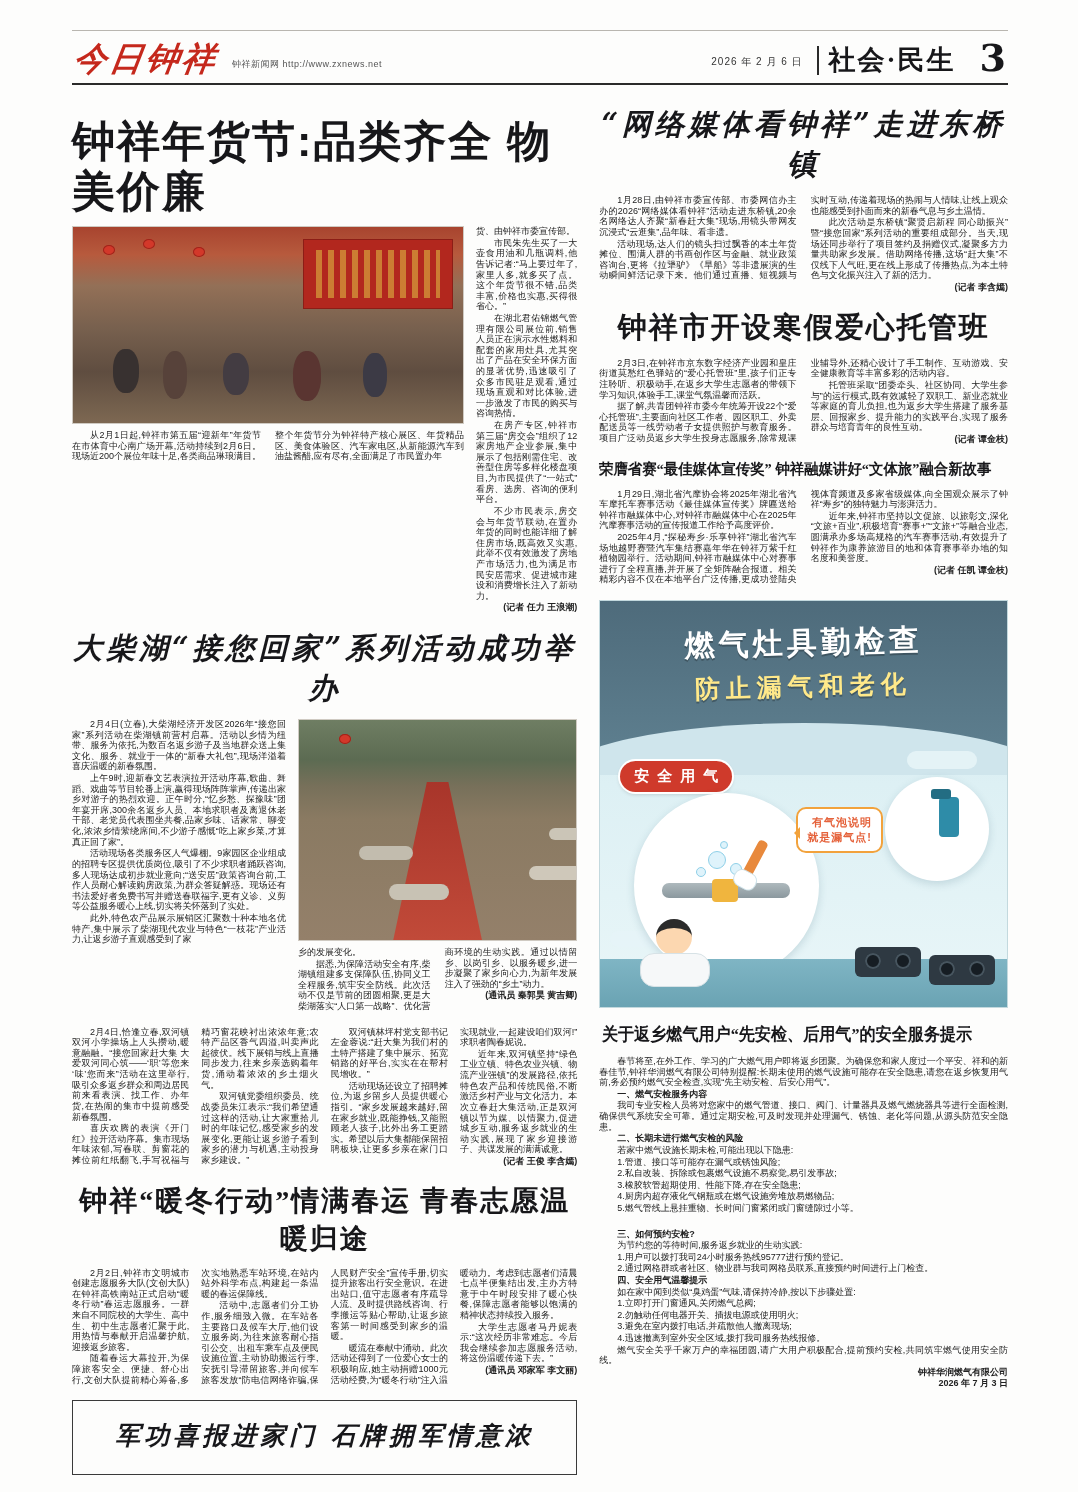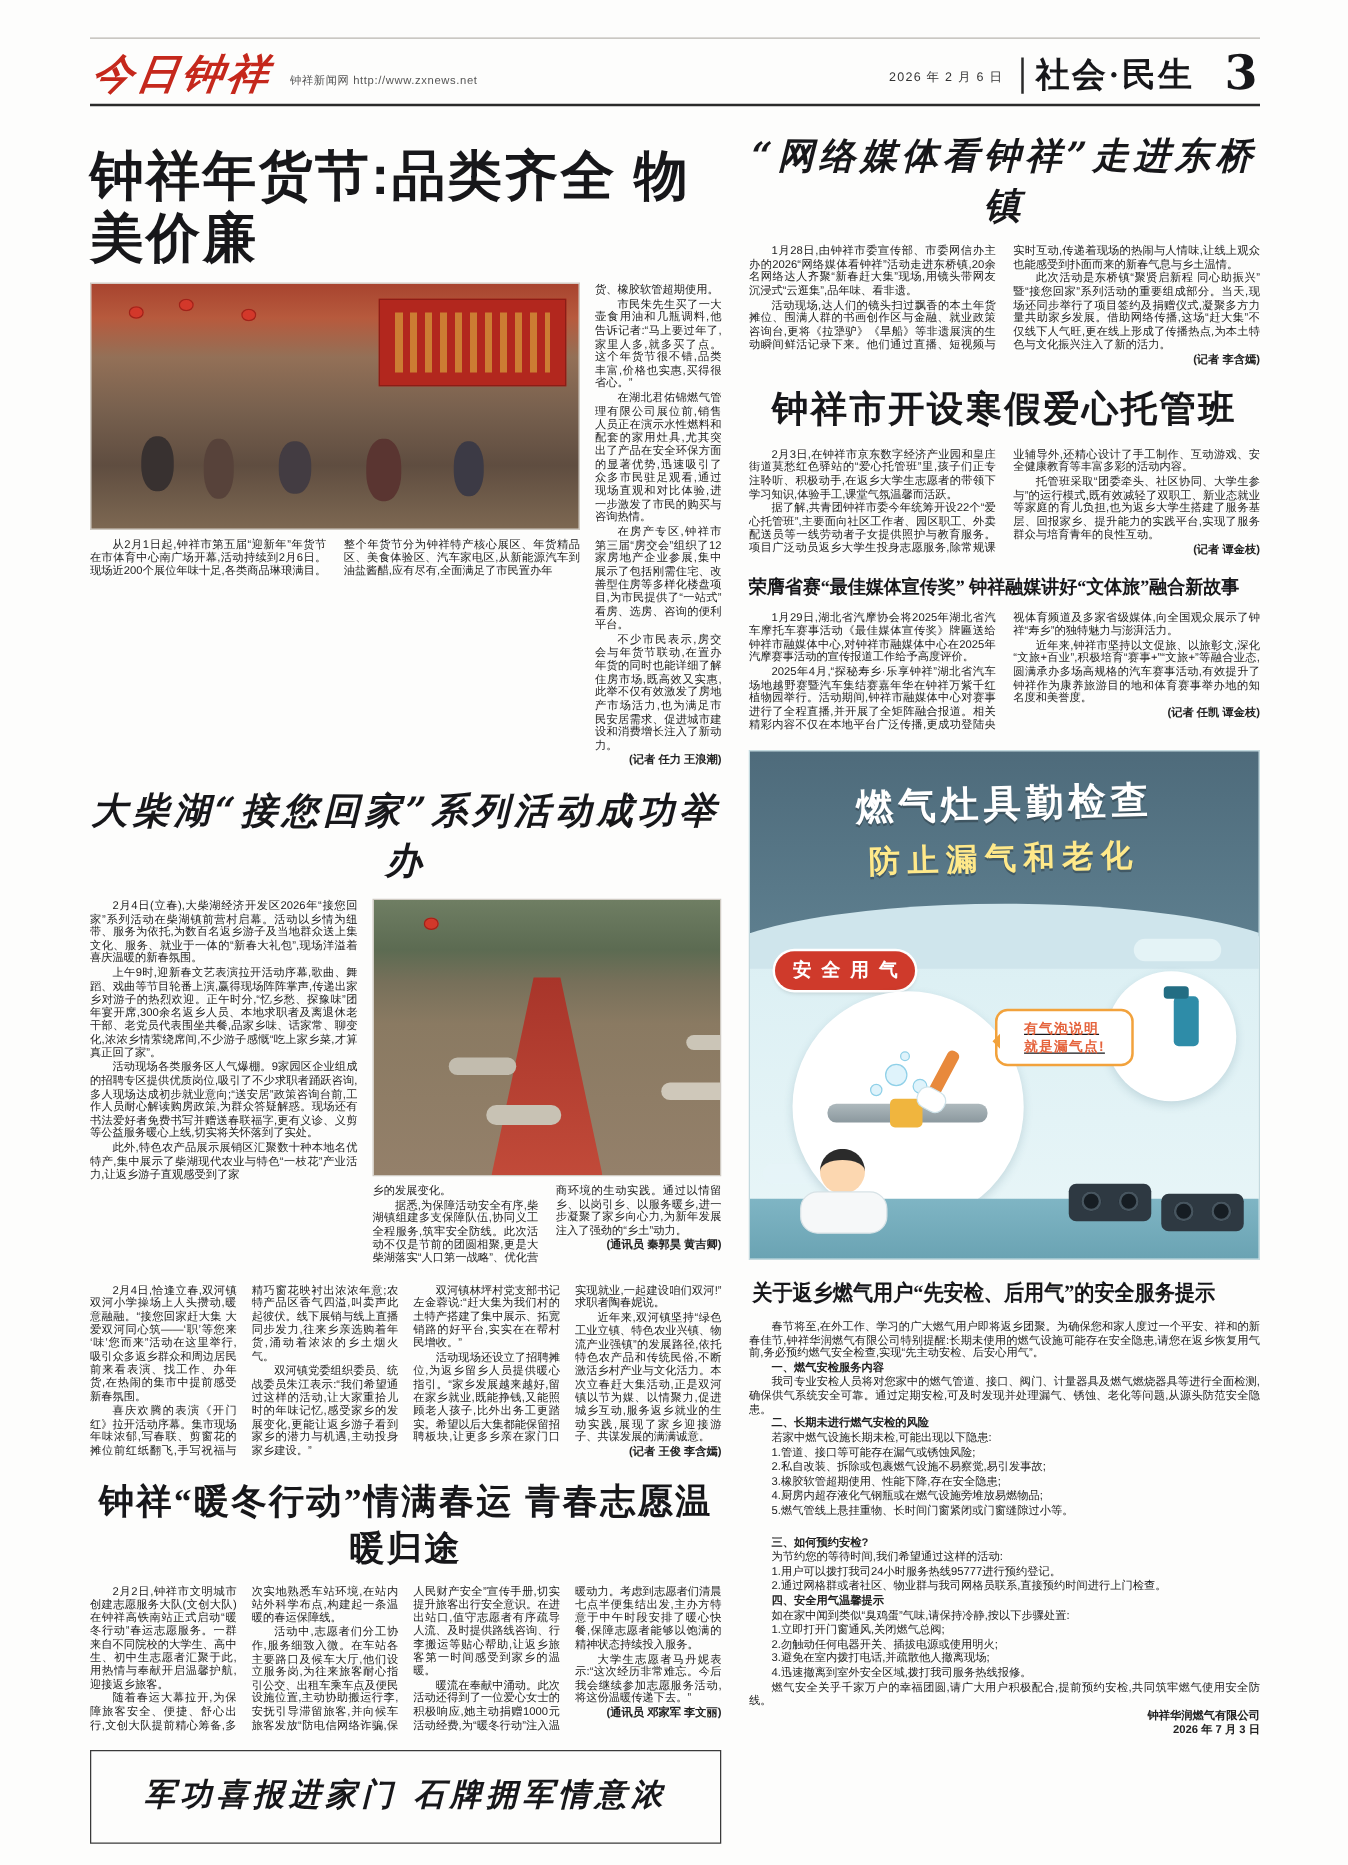--- a/index.html
+++ b/index.html
@@ -62,21 +62,21 @@
   .psa-circle { position:absolute; background:#ffffff; border-radius:50%; box-shadow:0 3px 8px rgba(40,90,110,.18); }
   .c-big { width:185px; height:185px; left:34px; top:192px; }
   .c-small { width:104px; height:104px; right:18px; top:176px; }
   .pipe { position:absolute; left:62px; top:282px; width:128px; height:15px; background:linear-gradient(180deg,#aeb9bd,#8b989e); border-radius:7px; }
   .pipe-joint { position:absolute; left:112px; top:278px; width:26px; height:23px; background:#f0b53e; border-radius:4px; }
   .bubble { position:absolute; border-radius:50%; background:#dff3fb; border:1.5px solid #8fd0e8; }
   .brush { position:absolute; left:150px; top:238px; width:10px; height:40px; background:#e8893c; border-radius:4px; transform:rotate(28deg); }
   .brush:after { content:""; position:absolute; left:-6px; bottom:-12px; width:22px; height:16px; background:#fff; border:1.5px solid #cfe3ea; border-radius:8px; }
   .spray { position:absolute; right:48px; top:196px; width:20px; height:40px; background:#2e8ca8; border-radius:4px; }
   .spray:after { content:""; position:absolute; left:-8px; top:-8px; width:20px; height:10px; background:#236d83; border-radius:3px; }
-  .speech { position:absolute; left:196px; top:206px; background:#fff; border:2px solid #f2a23c; border-radius:10px; padding:6px 21px; text-align:left;text-decoration:underline; }
+  .speech { position:absolute; left:196px; top:206px; background:#fff; border:2px solid #f2a23c; border-radius:10px; padding:6px 9px; text-align:right; }
   .speech:after { content:""; position:absolute; left:-10px; top:18px; border:6px solid transparent; border-right-color:#f2a23c; }
   .speech div { color:#e5633c; font-weight:900; font-size:11px; letter-spacing:1px; }
   .counter { position:absolute; left:0; bottom:0; width:100%; height:48px; background:linear-gradient(180deg,#7fb5c4,#6aa3b3); }
   .stove { position:absolute; bottom:30px; width:66px; height:30px; background:#2e3942; border-radius:6px; }
   .stove .burner { position:absolute; top:6px; width:16px; height:16px; border-radius:50%; background:#161d23; box-shadow:0 0 0 2px #47555f inset; }
   .person-head { position:absolute; left:56px; bottom:52px; width:36px; height:36px; border-radius:50%; background:#fcd7b0; border-top:9px solid #2b2b2b; }
   .person-body { position:absolute; left:40px; bottom:20px; width:70px; height:34px; border-radius:14px; background:#f6f8f9; border:1px solid #d7e2e6; }
   .cloud { position:absolute; background:#e6f4f7; border-radius:20px; opacity:.9; }
 
   
@@ -129,21 +129,21 @@
               <div class="crowd-dot" style="left:90px;bottom:24px;width:24px;height:48px;background:#57423a"></div>
               <div class="crowd-dot" style="left:150px;bottom:28px;width:26px;height:42px;background:#433c42"></div>
               <div class="crowd-dot" style="left:220px;bottom:22px;width:28px;height:50px;background:#5a3531"></div>
               <div class="crowd-dot" style="left:290px;bottom:26px;width:24px;height:44px;background:#3c3a45"></div>
             </div>
             <div class="bt cols2 a1-below">
                 <p>从2月1日起,钟祥市第五届“迎新年”年货节在市体育中心南广场开幕,活动持续到2月6日。现场近200个展位年味十足,各类商品琳琅满目。整个年货节分为钟祥特产核心展区、年货精品区、美食体验区、汽车家电区,从新能源汽车到油盐酱醋,应有尽有,全面满足了市民置办年</p>
               </div>
           </div>
           <div class="a1-right bt">
-              <p class="ni">货、橡胶软管超期使用。</p>
+              <p class="ni">货、由钟祥市委宣传部。</p>
               <p>市民朱先生买了一大壶食用油和几瓶调料,他告诉记者:“马上要过年了,家里人多,就多买了点。这个年货节很不错,品类丰富,价格也实惠,买得很省心。”</p>
               <p>在湖北君佑锦燃气管理有限公司展位前,销售人员正在演示水性燃料和配套的家用灶具,尤其突出了产品在安全环保方面的显著优势,迅速吸引了众多市民驻足观看,通过现场直观和对比体验,进一步激发了市民的购买与咨询热情。</p>
               <p>在房产专区,钟祥市第三届“房交会”组织了12家房地产企业参展,集中展示了包括刚需住宅、改善型住房等多样化楼盘项目,为市民提供了“一站式”看房、选房、咨询的便利平台。</p>
               <p>不少市民表示,房交会与年货节联动,在置办年货的同时也能详细了解住房市场,既高效又实惠,此举不仅有效激发了房地产市场活力,也为满足市民安居需求、促进城市建设和消费增长注入了新动力。</p>
               <p class="r">(记者 任力 王浪潮)</p>
             </div>
         </div>
       </article>
 
       <article>
@@ -282,21 +282,21 @@
               <p class="h">二、长期未进行燃气安检的风险</p>
               <p>若家中燃气设施长期未检,可能出现以下隐患:</p>
               <p>1.管道、接口等可能存在漏气或锈蚀风险;</p>
               <p>2.私自改装、拆除或包裹燃气设施不易察觉,易引发事故;</p>
               <p>3.橡胶软管超期使用、性能下降,存在安全隐患;</p>
               <p>4.厨房内超存液化气钢瓶或在燃气设施旁堆放易燃物品;</p>
               <p>5.燃气管线上悬挂重物、长时间门窗紧闭或门窗缝隙过小等。</p>
             </div>
           <div class="bt">
               <p class="h">三、如何预约安检?</p>
-              <p>为节约您的等待时间,我们希望通过这样的活动:</p>
+              <p>为节约您的等待时间,服务返乡就业的生动实践:</p>
               <p>1.用户可以拨打我司24小时服务热线95777进行预约登记。</p>
               <p>2.通过网格群或者社区、物业群与我司网格员联系,直接预约时间进行上门检查。</p>
               <p class="h">四、安全用气温馨提示</p>
               <p>如在家中闻到类似“臭鸡蛋”气味,请保持冷静,按以下步骤处置:</p>
               <p>1.立即打开门窗通风,关闭燃气总阀;</p>
               <p>2.勿触动任何电器开关、插拔电源或使用明火;</p>
               <p>3.避免在室内拨打电话,并疏散他人撤离现场;</p>
               <p>4.迅速撤离到室外安全区域,拨打我司服务热线报修。</p>
               <p>燃气安全关乎千家万户的幸福团圆,请广大用户积极配合,提前预约安检,共同筑牢燃气使用安全防线。</p>
               <p class="r">钟祥华润燃气有限公司</p>

